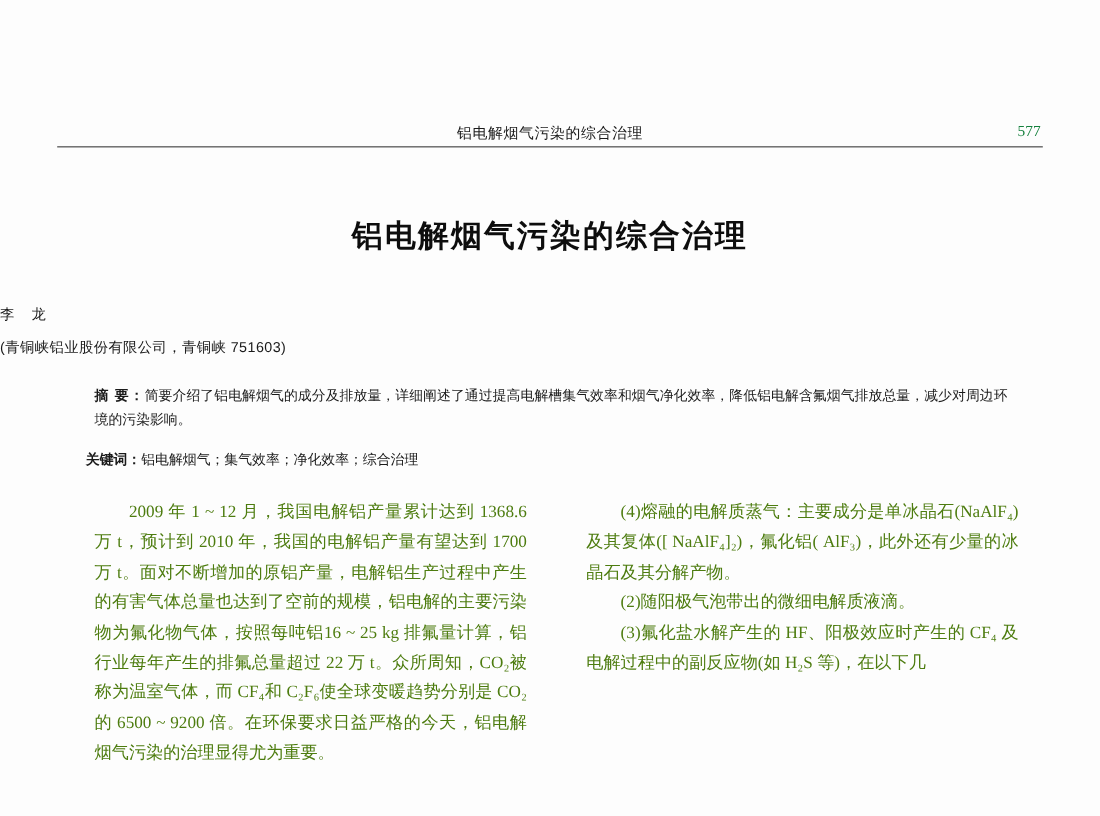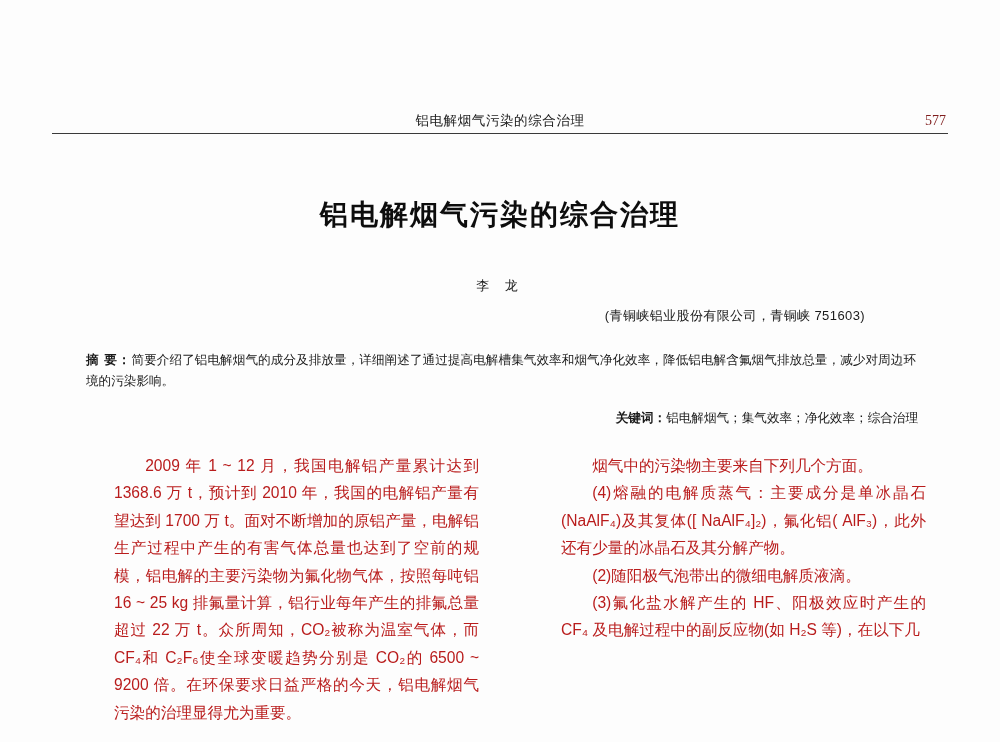--- a/index.html
+++ b/index.html
@@ -41,53 +41,53 @@
     font-size: 13.5px;
     letter-spacing: 0.6px;
     color: #1a1a1a;
   }
   .running-head .rh-page {
     position: absolute;
     right: 2px;
     bottom: 4px;
     font-size: 14px;
     font-family: "Liberation Serif", serif;
-    color: #7f1d1d;
+    color: #15803d;
   }
 
   
   .title {
     position: absolute;
     left: 0;
     top: 196px;
     width: 1000px;
     text-align: center;
     font-family: "Liberation Sans", "DejaVu Sans", sans-serif;
     font-weight: bold;
     font-size: 28px;
     letter-spacing: 2px;
     color: #0d0d0d;
   }
   .author {
     position: absolute;
     left: 0;
     top: 277px;
     width: 1000px;
-    text-align: center;
+    text-align: left;
     font-family: "Liberation Sans", "DejaVu Sans", sans-serif;
     font-size: 13px;
     letter-spacing: 6px;
     color: #1a1a1a;
   }
   .affiliation {
     position: absolute;
     left: 0;
     top: 307px;
     width: 865px;
-    text-align: right;
+    text-align: left;
     font-family: "Liberation Sans", "DejaVu Sans", sans-serif;
     font-size: 13px;
     letter-spacing: 0.4px;
     color: #1a1a1a;
   }
 
   
   .abstract {
     position: absolute;
     left: 86px;
@@ -99,51 +99,49 @@
     color: #1a1a1a;
     text-align: justify;
   }
   .abstract .lead {
     font-weight: bold;
     letter-spacing: 1px;
     margin-top: 36px;
   }
   .keywords {
     position: absolute;
-    left: 88px;
+    left: 78px;
     top: 408px;
     width: 830px;
     font-family: "Liberation Sans", "DejaVu Sans", sans-serif;
     font-size: 12.6px;
     line-height: 21px;
     color: #1a1a1a;
-    text-align: right;
   }
   .keywords .lead {
     font-weight: bold;
   }
 
   
   .columns {
     position: absolute;
     left: 86px;
     top: 452px;
     width: 840px;
     height: 290px;
     display: flex;
     gap: 54px;
   }
   .col {
     width: 393px;
     font-size: 15.6px;
     line-height: 27.4px;
     text-align: justify;
-    color: #b91c1c;
-    font-family: Liberation Sans, sans-serif;
-    margin-left: 28px;
+    color: #4d7c0f;
+    font-family: Liberation Serif, serif;
   }
   .col p {
     margin: 0;
     text-indent: 2em;
   }
   .col p.noindent {
     text-indent: 0;
   }
   .col p + p {
     margin-top: 0;
@@ -171,20 +169,19 @@
 
   <div class="keywords">
     <span class="lead">关键词：</span><span>铝电解烟气；集气效率；净化效率；综合治理</span>
   </div>
 
   <div class="columns">
     <div class="col">
       <p>2009 年 1 ~ 12 月，我国电解铝产量累计达到 1368.6 万 t，预计到 2010 年，我国的电解铝产量有望达到 1700 万 t。面对不断增加的原铝产量，电解铝生产过程中产生的有害气体总量也达到了空前的规模，铝电解的主要污染物为氟化物气体，按照每吨铝16 ~ 25 kg 排氟量计算，铝行业每年产生的排氟总量超过 22 万 t。众所周知，CO₂被称为温室气体，而 CF₄和 C₂F₆使全球变暖趋势分别是 CO₂的 6500 ~ 9200 倍。在环保要求日益严格的今天，铝电解烟气污染的治理显得尤为重要。</p>
     </div>
     <div class="col">
-      <p>烟气中的污染物主要来自下列几个方面。</p>
       <p>(4)熔融的电解质蒸气：主要成分是单冰晶石(NaAlF₄)及其复体([ NaAlF₄]₂)，氟化铝( AlF₃)，此外还有少量的冰晶石及其分解产物。</p>
       <p>(2)随阳极气泡带出的微细电解质液滴。</p>
       <p>(3)氟化盐水解产生的 HF、阳极效应时产生的 CF₄ 及电解过程中的副反应物(如 H₂S 等)，在以下几</p>
     </div>
   </div>
 
 </div>
 
 </body></html>

